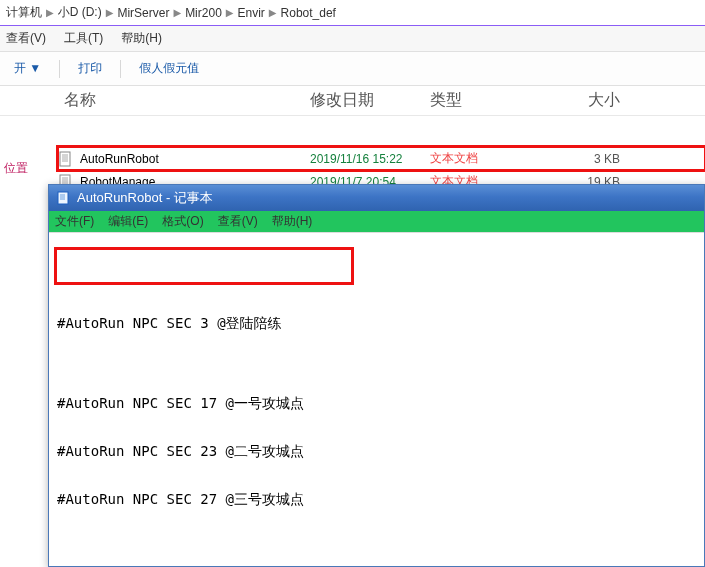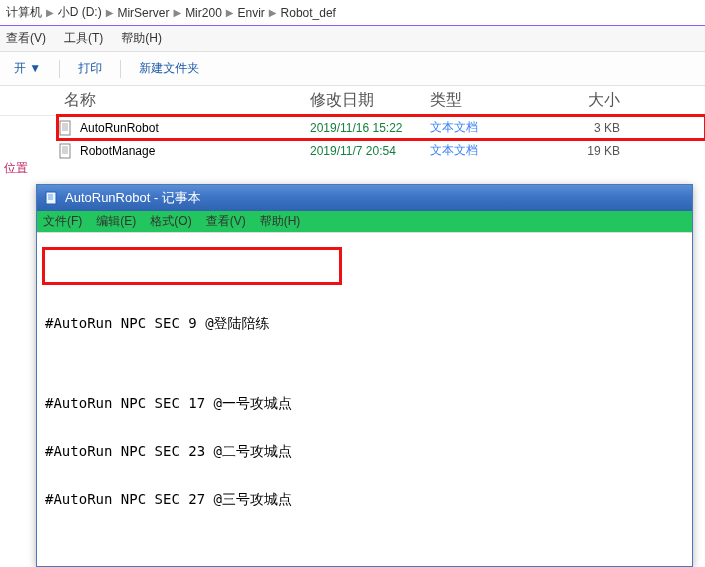--- a/index.html
+++ b/index.html
@@ -71,37 +71,38 @@
       display: flex;
       align-items: center;
       padding: 3px 0;
       position: relative;
     }
     .file-row.highlighted {
       outline: 3px solid #e11;
       outline-offset: -1px;
       background: #fff;
       z-index: 2;
+      margin-top: 31px;
     }
     .file-icon {
       width: 16px;
       height: 16px;
       margin-right: 6px;
       display: inline-flex;
       align-items: center;
       justify-content: center;
     }
     .file-name-cell { width: 252px; display: flex; align-items: center; }
     .file-date-cell { width: 120px; color: #15803d; }
-    .file-type-cell { width: 100px; color: #3b82f6; }
+    .file-type-cell { width: 100px; color: #ef4444; }
     .file-size-cell { width: 110px; text-align: right; padding-right: 20px; color: #555; }
     
     .notepad {
       position: absolute;
-      left: 36px;
+      left: 48px;
       top: 184px;
       width: 657px;
       height: 383px;
       background: #fff;
       border: 1px solid #4a78b8;
       box-shadow: 0 2px 8px rgba(0,0,0,0.3);
     }
     .np-title {
       background: linear-gradient(to bottom, #5a8fd6 0%, #3d74c5 45%, #2f63b0 100%);
       color: #fff;
@@ -181,21 +182,21 @@
     <span>查看(V)</span>
     <span>工具(T)</span>
     <span>帮助(H)</span>
   </div>
 
   <div class="toolbar">
     <span class="tool">开 ▼</span>
     <span class="tvsep"></span>
     <span class="tool">打印</span>
     <span class="tvsep"></span>
-    <span class="tool">新建文件夹</span>
+    <span class="tool">假人假元值</span>
   </div>
 
   <div class="file-header">
     <div class="col-name">名称</div>
     <div class="col-date">修改日期</div>
     <div class="col-type">类型</div>
     <div class="col-size">大小</div>
   </div>
 
   <div class="file-list">
@@ -255,21 +256,21 @@
   <div class="np-menubar">
     <span>文件(F)</span>
     <span>编辑(E)</span>
     <span>格式(O)</span>
     <span>查看(V)</span>
     <span>帮助(H)</span>
   </div>
   <div class="np-content">
     <div class="np-highlight-wrap">
       <div class="np-highlight-box"></div>
-      <div>#AutoRun NPC SEC 9 @登陆陪练</div>
+      <div>#AutoRun NPC SEC 3 @登陆陪练</div>
     </div>
     <div>#AutoRun NPC SEC 17 @一号攻城点</div>
     <div>#AutoRun NPC SEC 23 @二号攻城点</div>
     <div>#AutoRun NPC SEC 27 @三号攻城点</div>
     
     
     <div></div>
     
     
     

